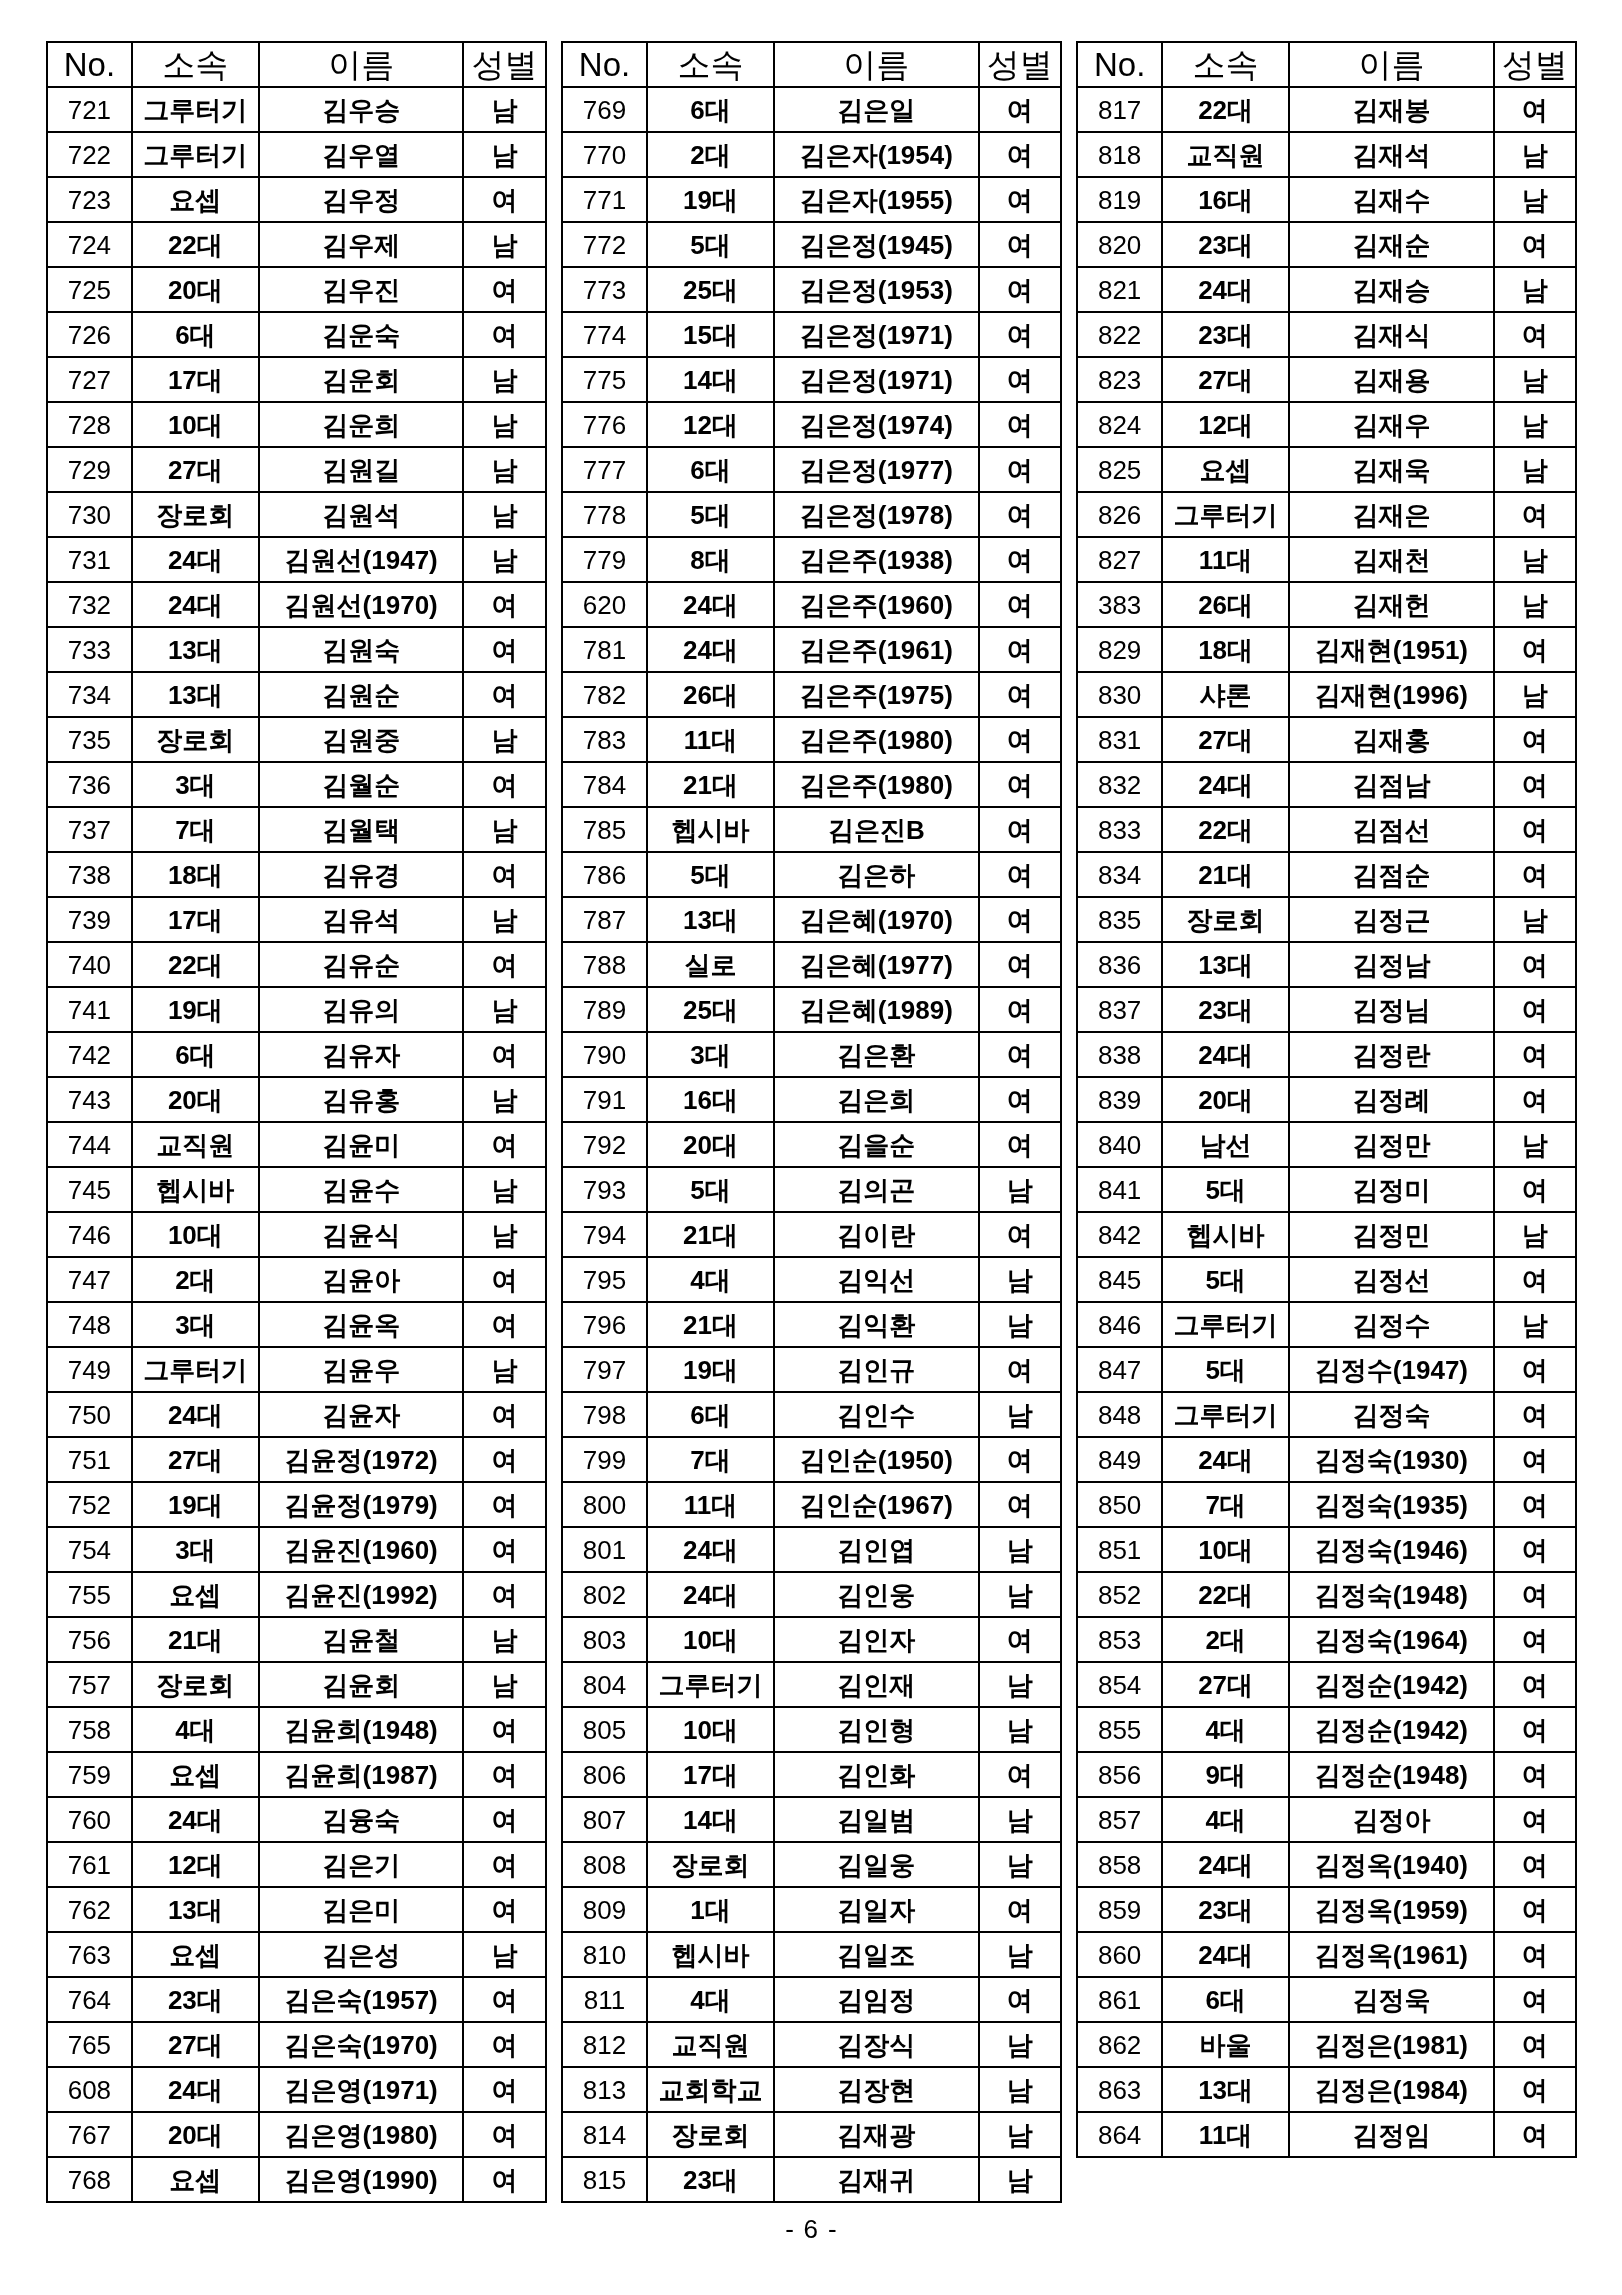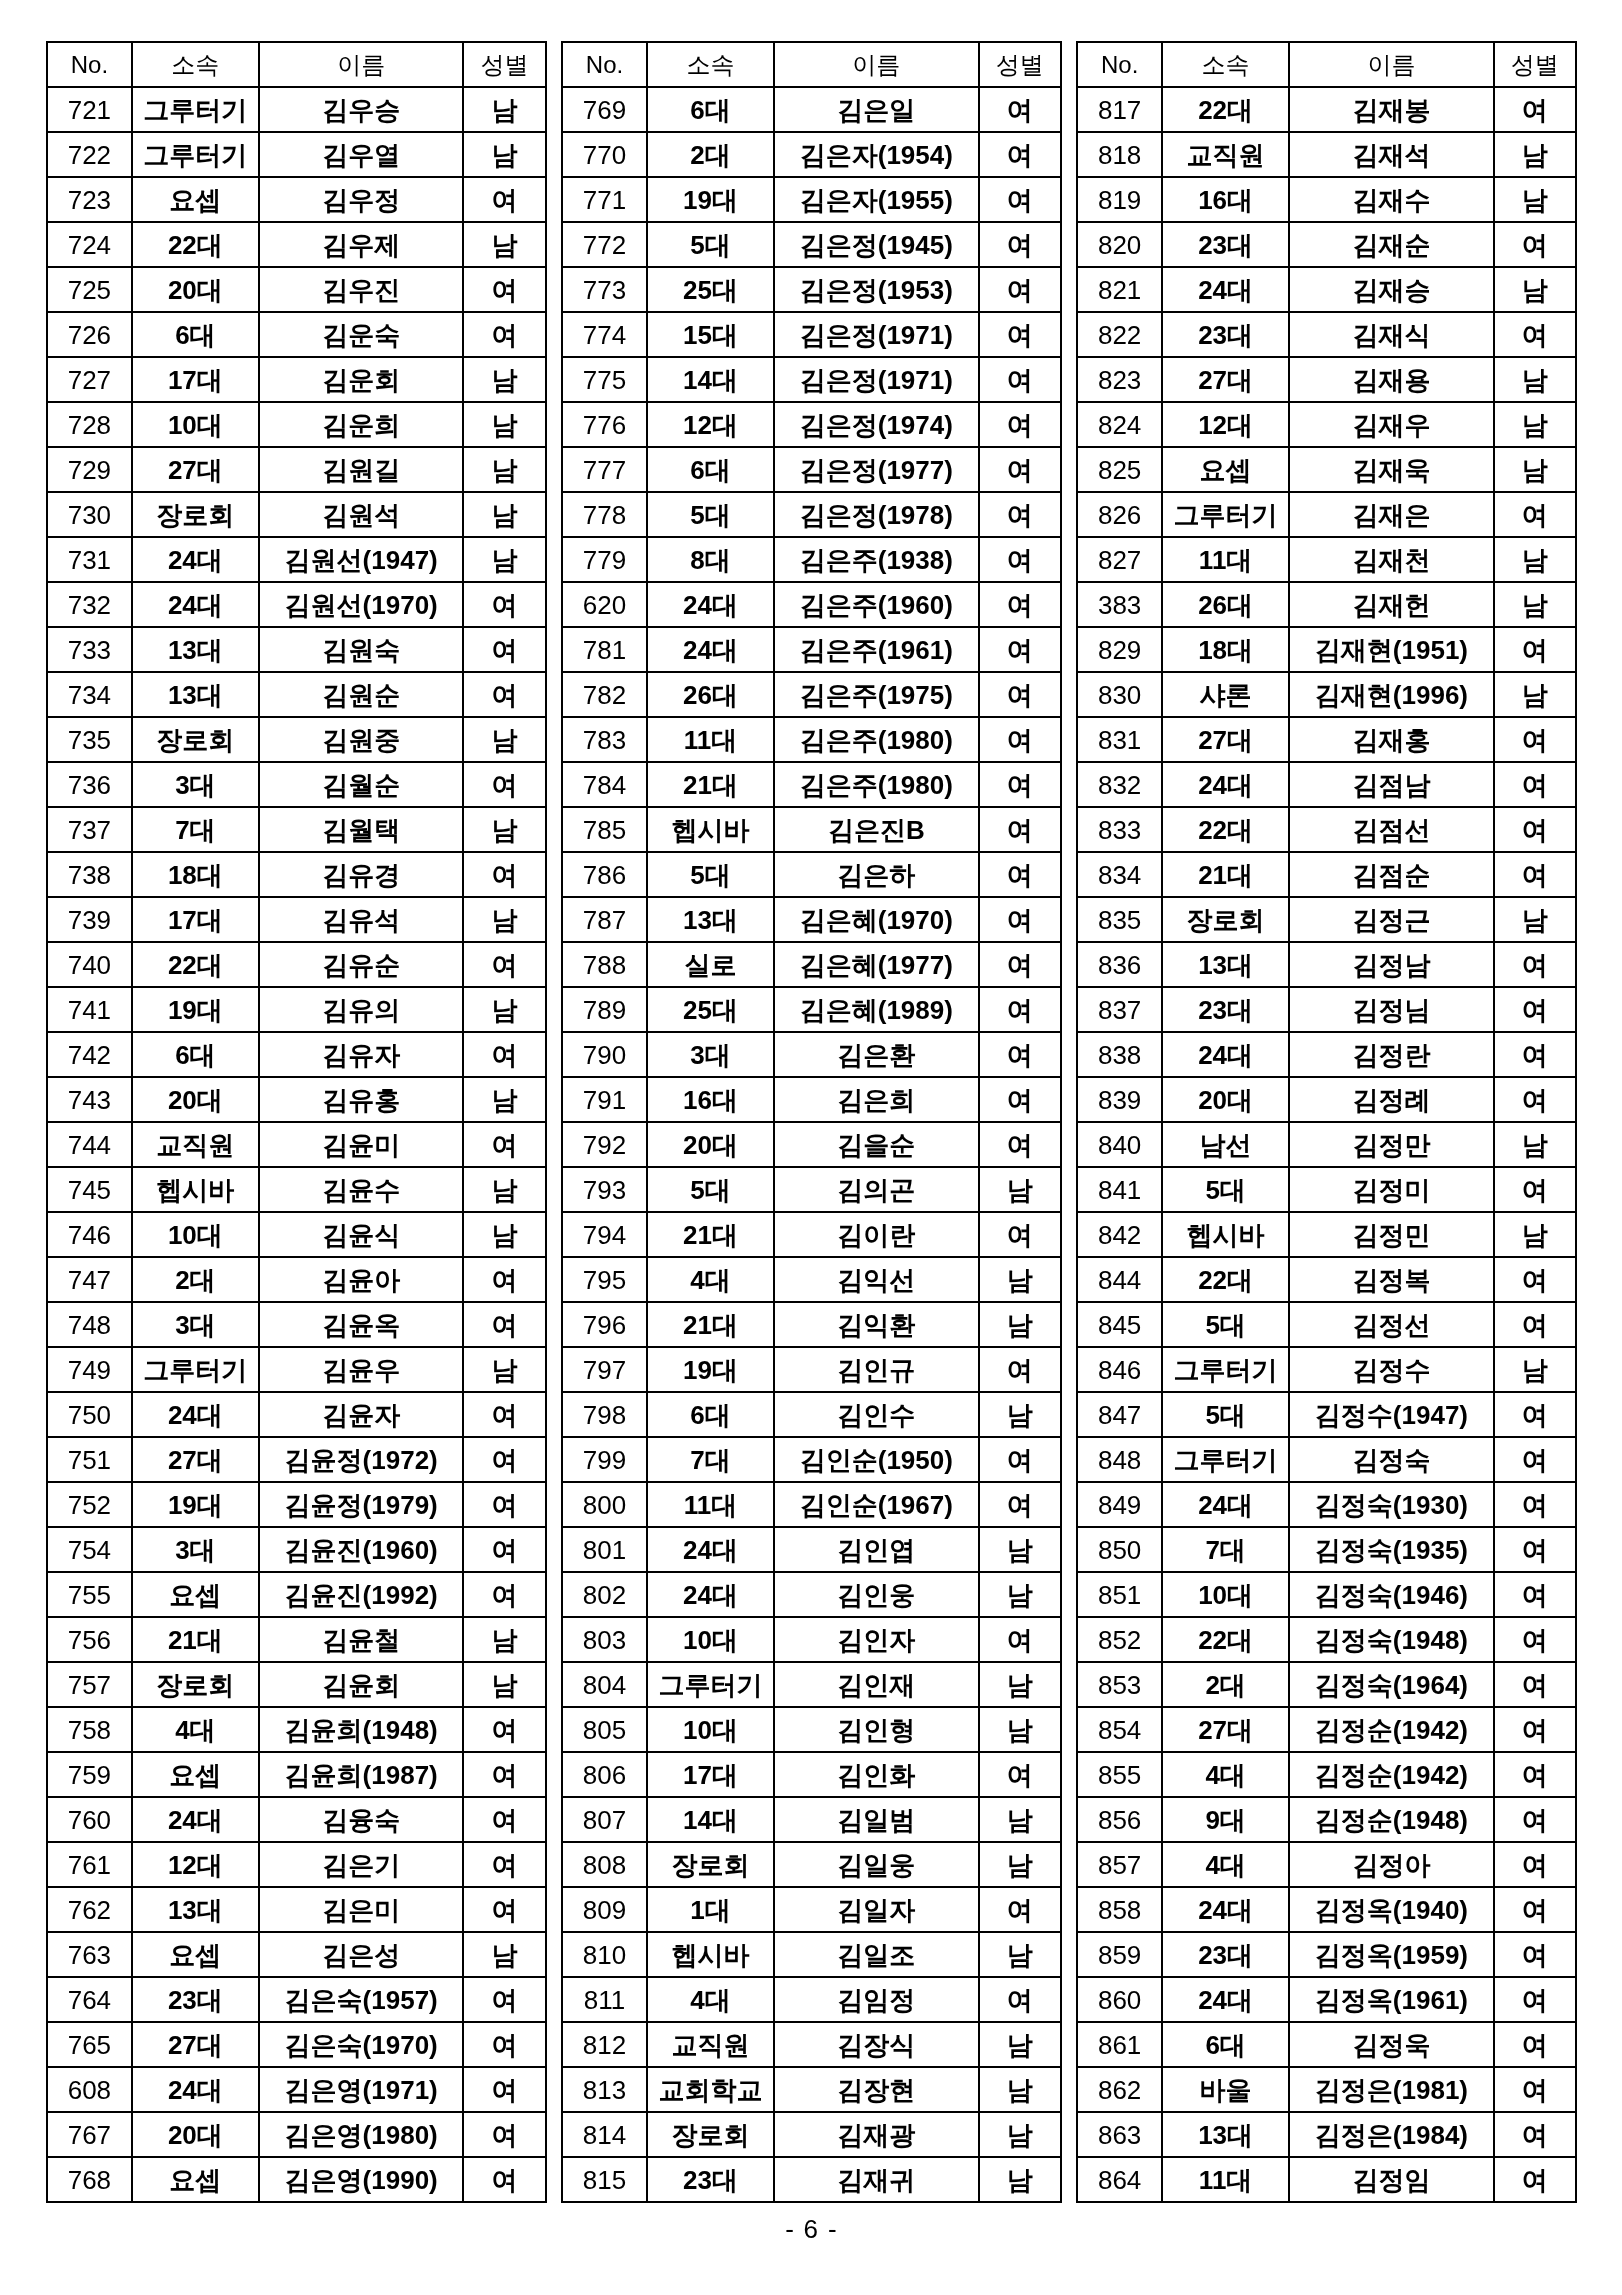--- a/index.html
+++ b/index.html
@@ -44,21 +44,21 @@
     border: 2px solid #000000;
     text-align: center;
     vertical-align: middle;
     height: 43px;
     line-height: 1;
     padding: 0 1.3px;
     overflow: hidden;
     white-space: nowrap;
   }
   table.roster th {
-    font-size: 24px;
+    font-size: 33px;
     font-weight: normal;
   }
   table.roster td {
     font-size: 26px;
     font-weight: bold;
   }
   table.roster td.c-no {
     font-weight: normal;
   }
   col.w-no    { width: 17.0%; }
@@ -849,26 +849,20 @@
               <td>김정미</td>
               <td>여</td>
             </tr>
             <tr>
               <td class="c-no">842</td>
               <td>헵시바</td>
               <td>김정민</td>
               <td>남</td>
             </tr>
             <tr>
-              <td class="c-no">844</td>
-              <td>22대</td>
-              <td>김정복</td>
-              <td>여</td>
-            </tr>
-            <tr>
               <td class="c-no">845</td>
               <td>5대</td>
               <td>김정선</td>
               <td>여</td>
             </tr>
             <tr>
               <td class="c-no">846</td>
               <td>그루터기</td>
               <td>김정수</td>
               <td>남</td>

